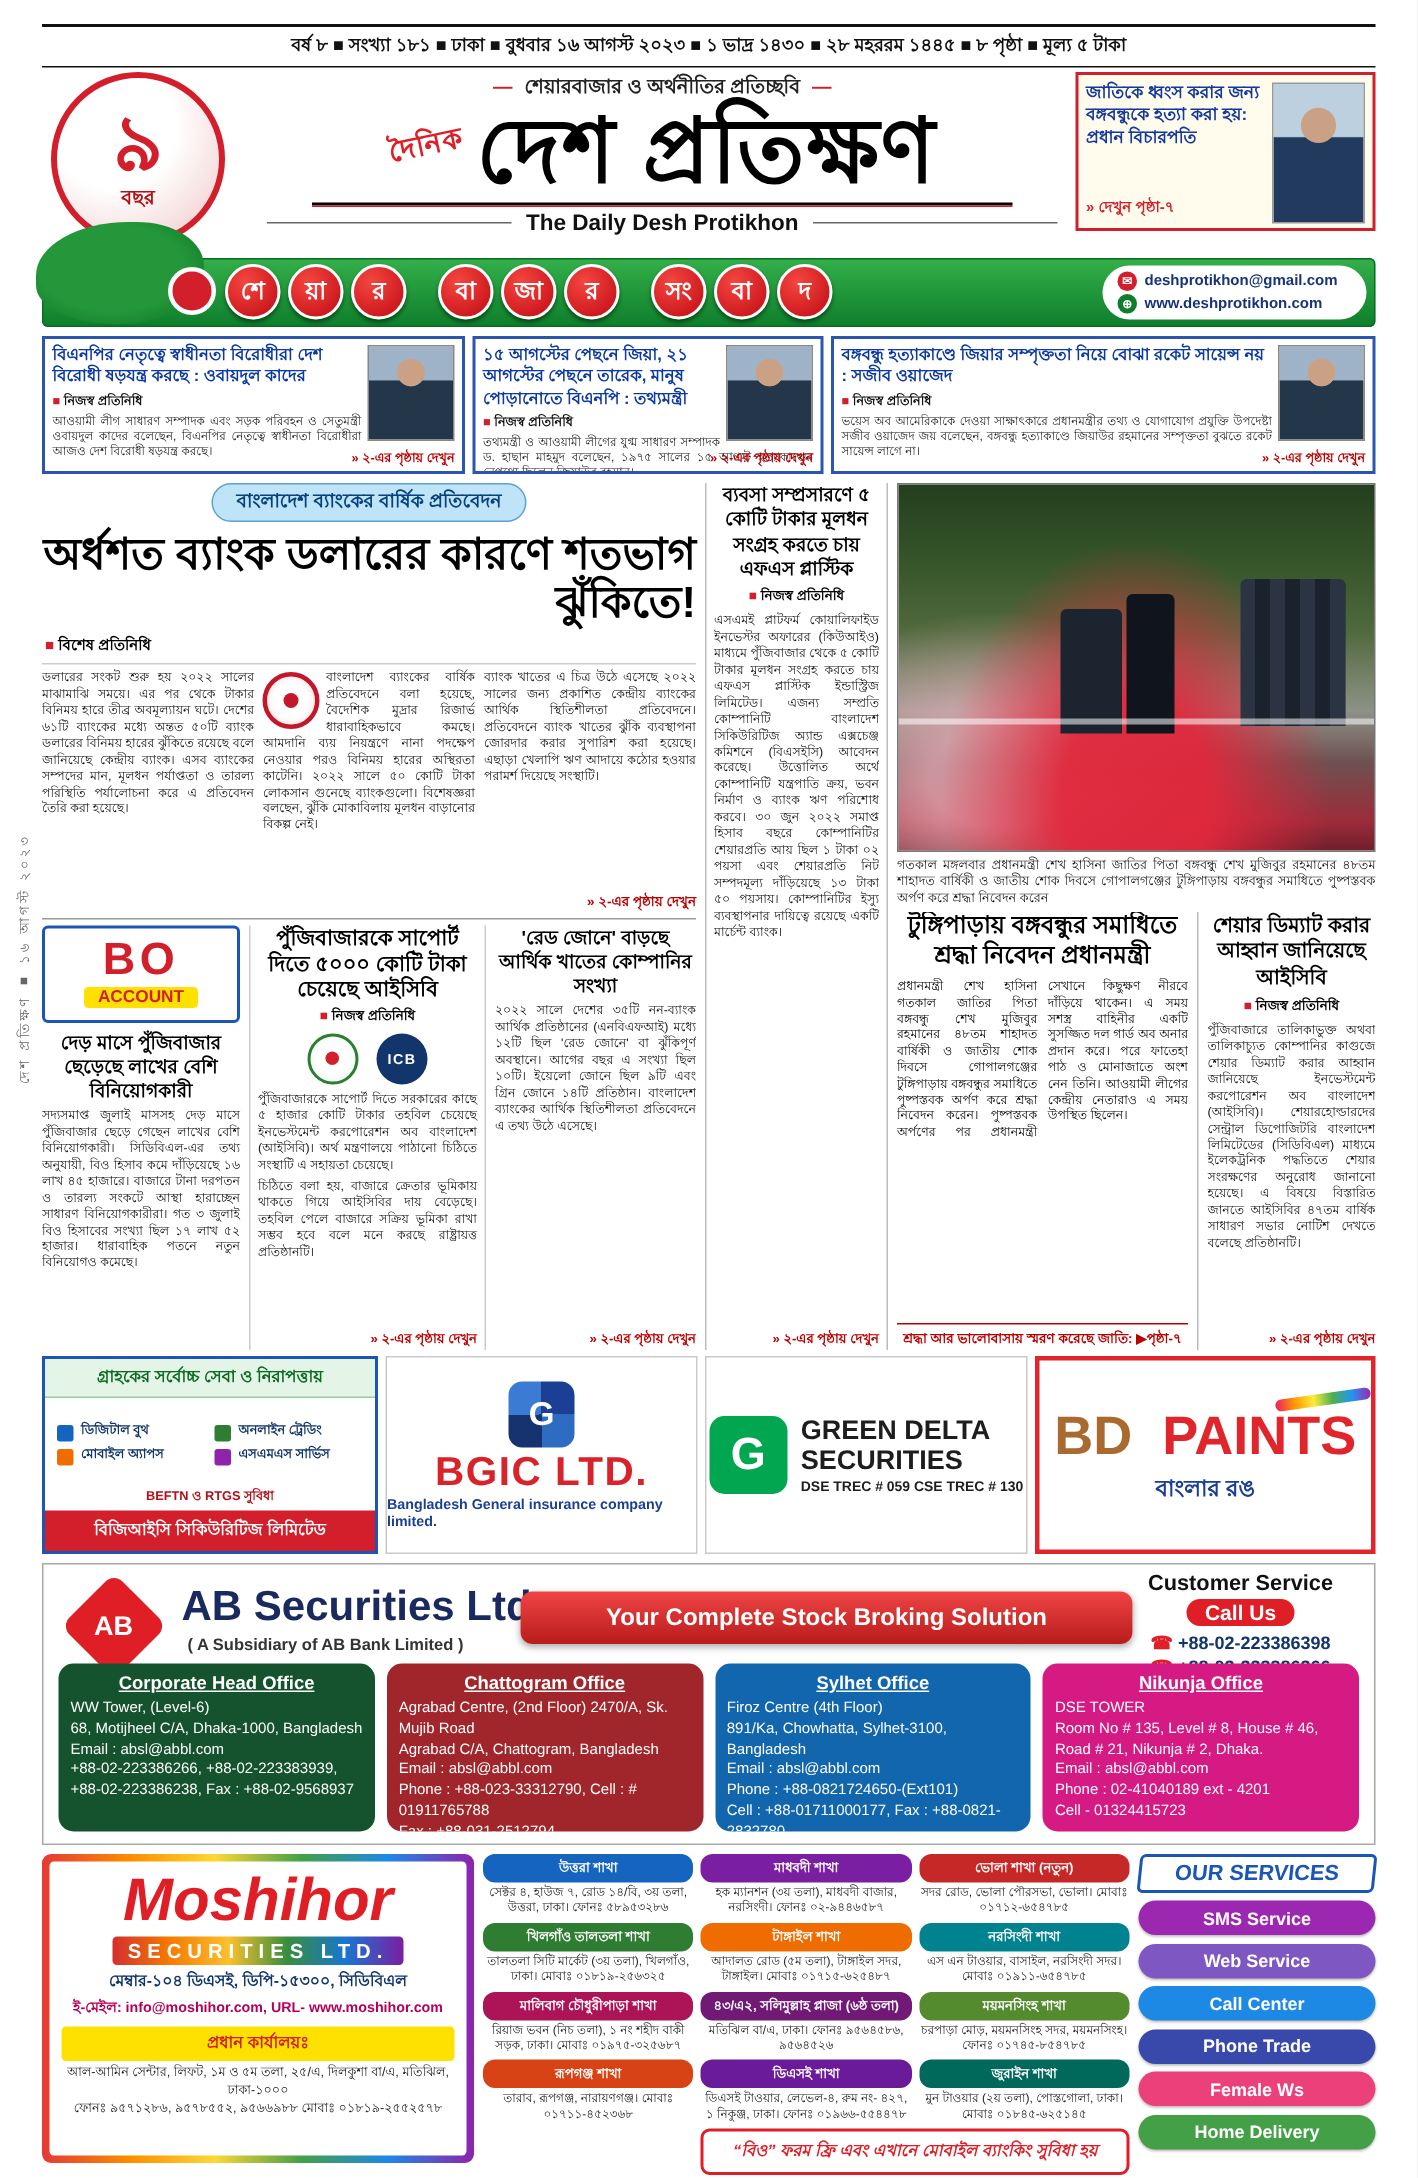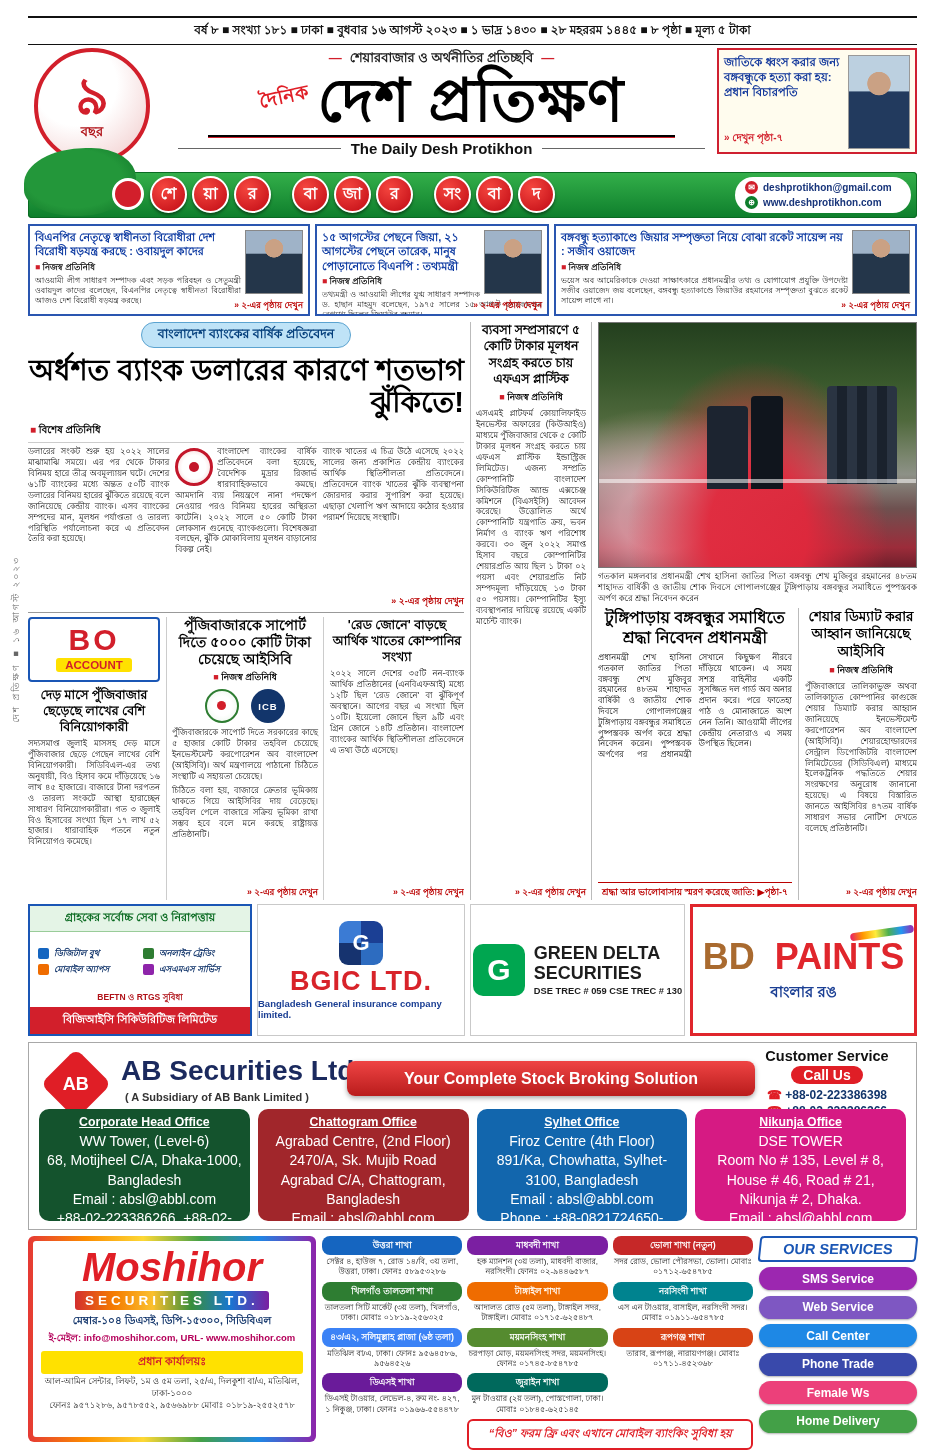--- a/index.html
+++ b/index.html
@@ -125,21 +125,21 @@
   .tg-body { column-count:2; column-gap:7px; font-size:8.3px; line-height:1.3; text-align:justify; margin-top:4px; flex:1; overflow:hidden; }
   .tg-foot { border-top:1.5px solid #b00; color:#b00; font-weight:800; font-size:9px; text-align:center; padding-top:2px; }
   .dm-col { flex:1; border-left:1px solid #bbb; padding-left:6px; display:flex; flex-direction:column; }
   .dm-head { font-size:13.5px; font-weight:900; text-align:center; line-height:1.28; }
 
   
   .adrow { position:absolute; left:28px; right:28px; top:904px; height:132px; display:flex; gap:5px; }
   .ad1 { width:224px; flex:0 0 auto; border:2px solid #1a56b5; display:flex; flex-direction:column; }
   .ad1-title { background:#e4f4e6; color:#0b6b22; font-weight:900; font-size:11px; text-align:center; padding:3px 2px; border-bottom:1px solid #9c9; }
   .ad1-grid { flex:1; display:grid; grid-template-columns:1fr 1fr; gap:2px 6px; padding:5px 8px; align-content:center; }
-  .ad1-item { display:flex; align-items:center; gap:5px; font-size:8.6px; font-weight:800; color:#12356b;font-style:italic; }
+  .ad1-item { display:flex; align-items:flex-end; gap:5px; font-size:8.6px; font-weight:800; color:#12356b; }
   .sq { width:11px; height:11px; border-radius:2px; flex:0 0 auto; }
   .sq0{background:#1565c0}.sq1{background:#2e7d32}.sq2{background:#ef6c00}.sq3{background:#8e24aa}
   .ad1-note { font-size:8.5px; font-weight:800; text-align:center; color:#b01218; padding-bottom:2px; }
   .ad1-footer { background:#d21f2b; color:#fff; font-weight:900; font-size:11px; text-align:center; padding:4px 2px; }
   .ad2 { width:208px; flex:0 0 auto; border:1.5px solid #c9c9c9; display:flex; flex-direction:column; align-items:center; justify-content:center; gap:3px; }
   .bgic-logo { width:44px; height:44px; border-radius:9px; color:#fff; font-weight:900; font-size:22px; display:flex; align-items:center; justify-content:center;
                background: conic-gradient(#1b3f94 0 25%, #2d6cc0 25% 50%, #16336f 50% 75%, #3b7bd4 75%); }
   .bgic-name { color:#d8232a; font-size:27px; font-weight:900; letter-spacing:1px; line-height:1; }
   .bgic-sub { color:#1b3f94; font-size:9.5px; font-weight:800; }
   .ad3 { width:215px; flex:0 0 auto; border:1.5px solid #c9c9c9; display:flex; align-items:center; justify-content:center; gap:9px; }
@@ -164,39 +164,39 @@
                color:#fff; font-weight:900; font-size:16px; display:flex; align-items:center; justify-content:center; box-shadow:0 2px 5px rgba(0,0,0,.35); }
   .ab-cs { position:absolute; right:8px; top:5px; width:162px; text-align:center; }
   .ab-cs-title { font-size:14.5px; font-weight:900; color:#111; }
   .ab-call { display:inline-block; background:#e01e26; color:#fff; font-size:14px; font-weight:900; padding:1px 12px; border-radius:10px; margin:2px 0 3px; }
   .ab-phone { font-size:12px; font-weight:900; color:#12356b; line-height:1.35; }
   .ab-phone:before { content:"☎ "; color:#e01e26; }
   .ab-offices { position:absolute; left:10px; right:10px; bottom:8px; height:112px; display:flex; gap:8px; }
   .office { flex:1; border-radius:10px; padding:6px 8px; color:#fff; overflow:hidden; }
   .o1{background:#14532d}.o2{background:#a1262b}.o3{background:#1266ad}.o4{background:#d61a83}
   .office h4 { font-size:12.3px; font-weight:900; text-align:center; text-decoration:underline; margin-bottom:3px; }
-  .office .ol { font-size:14px; line-height:1.38;text-align:center; }
+  .office .ol { font-size:10px; line-height:1.38; }
 
   
   .mosec { position:absolute; left:28px; right:28px; top:1236px; height:206px; display:flex; gap:6px; }
   .mo-left { width:288px; flex:0 0 auto; padding:5px; border-radius:6px;
              background:linear-gradient(90deg,#e53935,#fb8c00,#fdd835,#43a047,#1e88e5,#8e24aa); }
   .mo-left-in { background:#fff; height:100%; border-radius:3px; padding:6px 8px 5px; text-align:center; display:flex; flex-direction:column; }
   .mo-name { font-size:40px; font-weight:900; font-style:italic; color:#e01e26; line-height:1; }
   .mo-name2 { margin:4px auto 3px; width:fit-content; color:#fff; font-weight:900; font-size:13.5px; letter-spacing:4px; padding:2px 10px; border-radius:3px;
               background:linear-gradient(90deg,#d32f2f,#f57c00,#fbc02d,#388e3c,#1976d2,#7b1fa2); }
   .mo-member { font-size:10.5px; font-weight:900; color:#12356b; }
   .mo-email { font-size:9.5px; font-weight:800; color:#b4005a; margin:1px 0 2px; }
   .mo-headlabel { background:#ffe100; color:#d21f2b; font-weight:900; font-size:11px; padding:2px; border-radius:3px; margin:3px 0 2px; }
   .mo-addr { font-size:8.5px; line-height:1.4; color:#222; }
   .mo-mid { flex:1; display:grid; grid-template-columns:repeat(3,1fr); gap:4px 5px; align-content:start; }
   .branch { font-size:8px; }
   .branch-pill { color:#fff; font-weight:900; font-size:8.8px; text-align:center; border-radius:8px; padding:2px 3px; margin-bottom:2px; }
   .p0{background:#1565c0}.p1{background:#7b1fa2}.p2{background:#c62828}.p3{background:#2e7d32}
-  .p4{background:#ef6c00}.p5{background:#00838f}.p6{background:#ad1457}.p7{background:#3b82f6}
+  .p4{background:#ef6c00}.p5{background:#00838f}.p6{background:#ad1457}.p7{background:#701a75}
   .p8{background:#558b2f}.p9{background:#d84315}.p10{background:#6a1b9a}.p11{background:#00695c}
   .branch-lines { text-align:center; line-height:1.3; color:#222; }
   .mo-promo { grid-column:2 / 4; align-self:end; border:2px solid #e01e26; border-radius:6px; color:#e01e26; font-weight:900; font-style:italic; font-size:11px; text-align:center; padding:4px 6px; background:#fff; }
   .mo-right { width:158px; flex:0 0 auto; display:flex; flex-direction:column; }
   .svc-head { border:2.5px solid #1a56b5; color:#1a56b5; background:#fff; font-weight:900; font-size:14.5px; text-align:center; padding:3px 2px; border-radius:4px; transform:skewX(-6deg); margin-bottom:5px; }
   .svc-pill { height:23px; border-radius:12px; color:#fff; font-weight:800; font-size:12px; display:flex; align-items:center; justify-content:center; margin-bottom:5.5px; box-shadow:0 1px 2px rgba(0,0,0,.3); }
   .s0{background:#9c27b0}.s1{background:#7e57c2}.s2{background:#1e88e5}.s3{background:#3949ab}.s4{background:#ec407a}.s5{background:#43a047}
 
   .spine { position:absolute; left:8px; top:556px; writing-mode:vertical-rl; transform:rotate(180deg); font-size:9px; color:#666; letter-spacing:2px; }
 </style>
@@ -489,20 +489,24 @@
         </div>
       <div class="branch">
           <div class="branch-pill p4">টাঙ্গাইল শাখা</div>
           <div class="branch-lines"><span>আদালত রোড (৫ম তলা), টাঙ্গাইল সদর,</span> <span>টাঙ্গাইল। মোবাঃ ০১৭১৫-৬২৫৪৮৭</span></div>
         </div>
       <div class="branch">
           <div class="branch-pill p5">নরসিংদী শাখা</div>
           <div class="branch-lines"><span>এস এন টাওয়ার, বাসাইল, নরসিংদী সদর।</span> <span>মোবাঃ ০১৯১১-৬৫৪৭৮৫</span></div>
         </div>
       <div class="branch">
+          <div class="branch-pill p6">মালিবাগ চৌধুরীপাড়া শাখা</div>
+          <div class="branch-lines"><span>রিয়াজ ভবন (নিচ তলা), ১ নং শহীদ</span> <span>বাকী সড়ক, ঢাকা। মোবাঃ ০১৯৭৫-৩২৫৬৮৭</span></div>
+        </div>
+      <div class="branch">
           <div class="branch-pill p7">৪৩/এ২, সলিমুল্লাহ প্লাজা (৬ষ্ঠ তলা)</div>
           <div class="branch-lines"><span>মতিঝিল বা/এ, ঢাকা।</span> <span>ফোনঃ ৯৫৬৪৫৮৬, ৯৫৬৪৫২৬</span></div>
         </div>
       <div class="branch">
           <div class="branch-pill p8">ময়মনসিংহ শাখা</div>
           <div class="branch-lines"><span>চরপাড়া মোড়, ময়মনসিংহ সদর,</span> <span>ময়মনসিংহ। ফোনঃ ০১৭৪৫-৮৫৪৭৮৫</span></div>
         </div>
       <div class="branch">
           <div class="branch-pill p9">রূপগঞ্জ শাখা</div>
           <div class="branch-lines"><span>তারাব, রূপগঞ্জ, নারায়ণগঞ্জ।</span> <span>মোবাঃ ০১৭১১-৪৫২৩৬৮</span></div>

